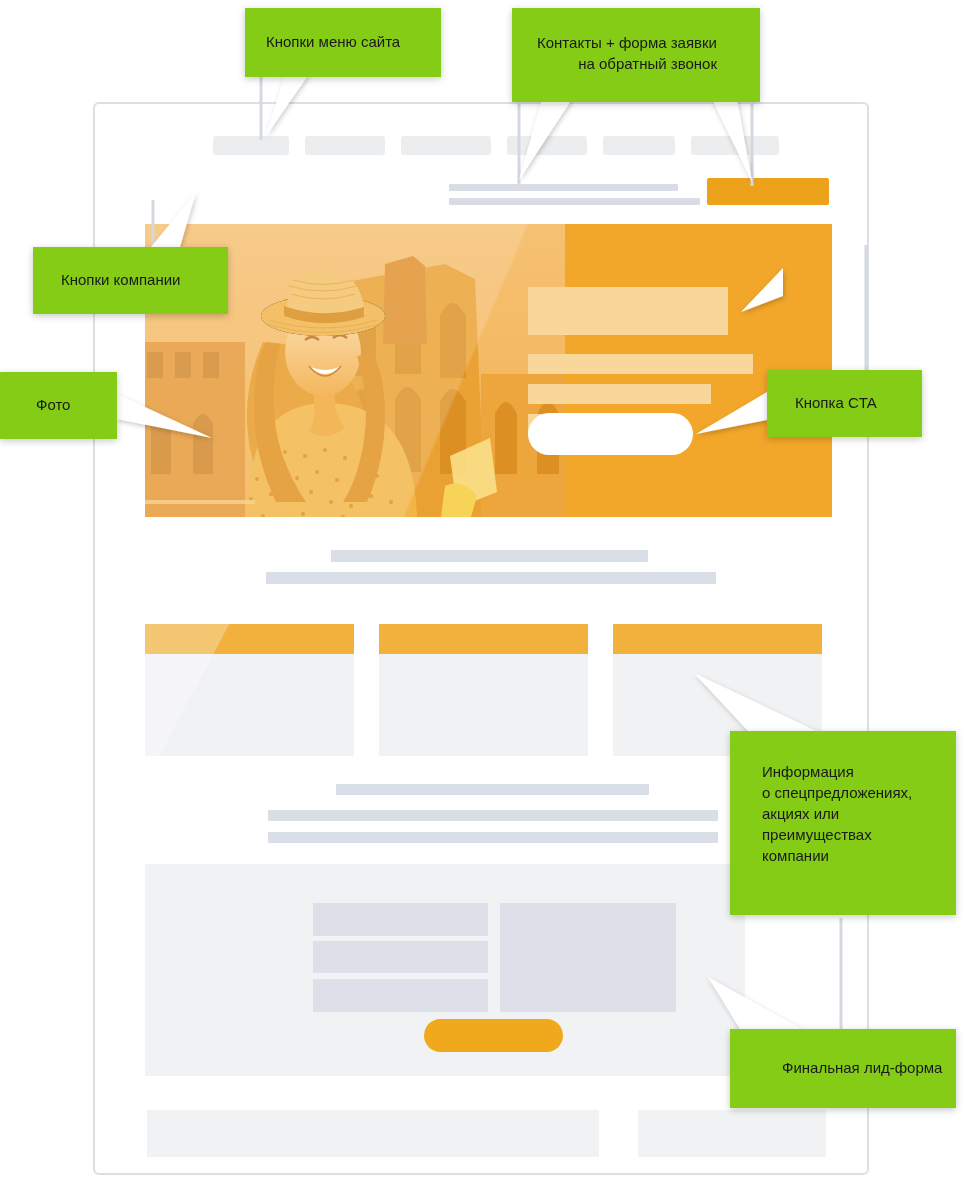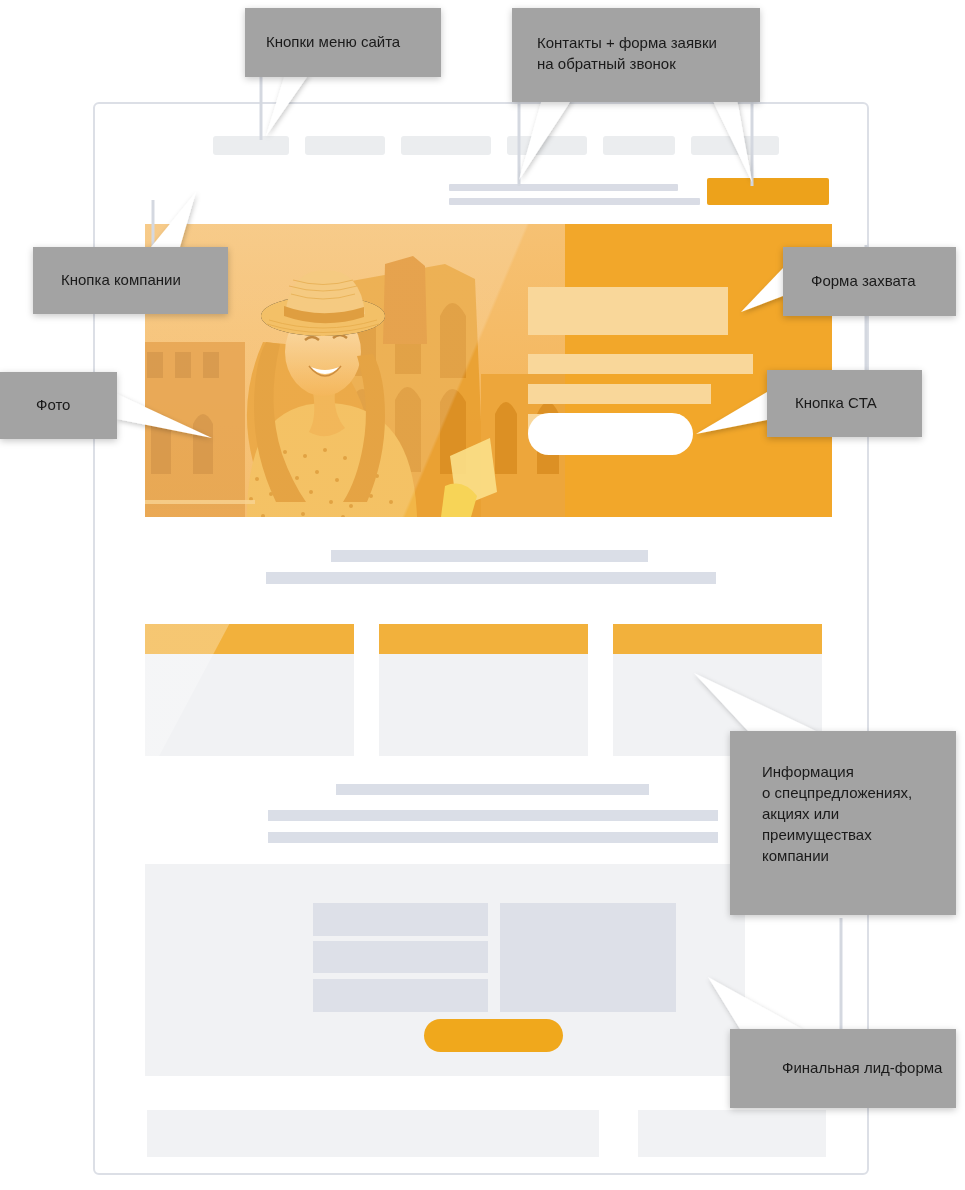--- a/index.html
+++ b/index.html
@@ -80,21 +80,21 @@
     position:absolute;left:424px;top:1019px;width:139px;height:33px;
     background:#f0a81c;border-radius:17px;
   }
 
   
   .foot{position:absolute;background:#f1f2f4;}
 
   
   .callout{
     position:absolute;
-    background:#a3a3a3;
+    background:#84cc16;
     box-shadow:0 2px 7px rgba(0,0,0,0.22);
     box-sizing:border-box;
     z-index:40;
   }
   .callout .txt{
     position:absolute;
     color:#1a1a1a;
     font-size:15px;
     line-height:21px;
     font-family:"Liberation Sans","DejaVu Sans",sans-serif;
@@ -295,32 +295,29 @@
       <polygon points="767,392 767,420 696,434"></polygon>
       <polygon points="748,731 816,731 694,673"></polygon>
       <polygon points="740,1029 802,1029 708,977"></polygon>
     </g>
   </svg>
 
   <div class="callout" style="left:245px;top:8px;width:196px;height:69px;">
     <div class="txt" style="left:21px;top:23px;">Кнопки меню сайта</div>
   </div>
 
-  <div class="callout" style="left:512px;top:8px;width:248px;height:94px;">
+  <div class="callout" style="left:512px;top:8px;width:248px;height:94px;text-align:right;">
     <div class="txt" style="left:25px;top:24px;">Контакты + форма заявки
 на обратный звонок</div>
   </div>
 
   <div class="callout" style="left:33px;top:247px;width:195px;height:67px;">
-    <div class="txt" style="left:28px;top:22px;">Кнопка компании</div>
-  </div>
-
-  <div class="callout" style="left:783px;top:247px;width:173px;height:69px;">
-    <div class="txt" style="left:28px;top:23px;">Форма захвата</div>
-  </div>
+    <div class="txt" style="left:28px;top:22px;">Кнопки компании</div>
+  </div>
+
 
   <div class="callout" style="left:0px;top:372px;width:117px;height:67px;padding-left:36px;">
     <div class="txt" style="left:36px;top:22px;">Фото</div>
   </div>
 
   <div class="callout" style="left:767px;top:370px;width:155px;height:67px;">
     <div class="txt" style="left:28px;top:22px;">Кнопка CTA</div>
   </div>
 
   <div class="callout" style="left:730px;top:731px;width:226px;height:184px;">

